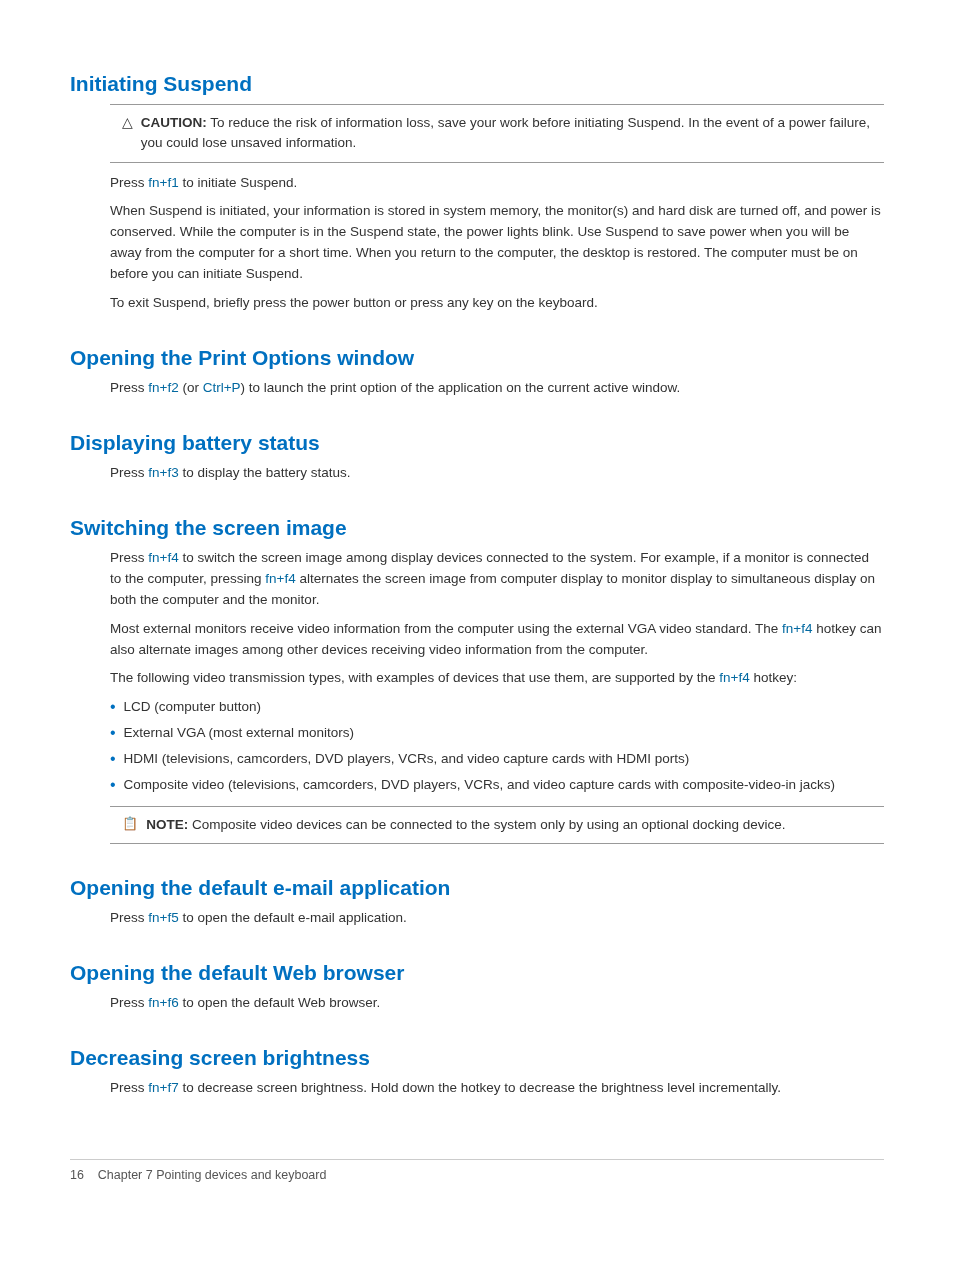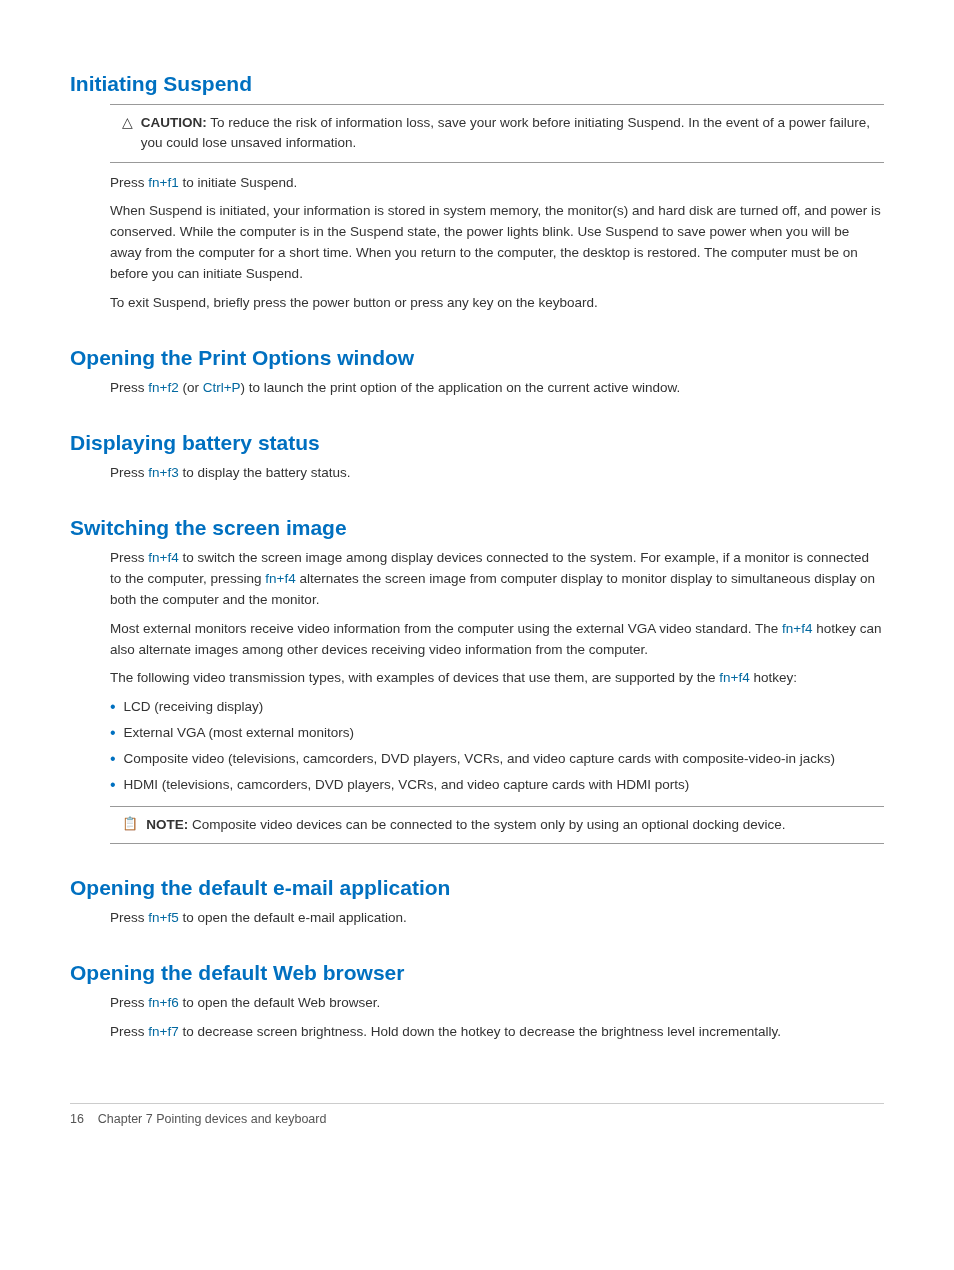--- a/index.html
+++ b/index.html
@@ -143,30 +143,30 @@
   </div>
 
   <div>
     <div class="section-title">Switching the screen image</div>
     <div class="section-body">
       <p>Press <a class="link">fn+f4</a> to switch the screen image among display devices connected to the system. For example, if a monitor is connected to the computer, pressing <a class="link">fn+f4</a> alternates the screen image from computer display to monitor display to simultaneous display on both the computer and the monitor.</p>
       <p>Most external monitors receive video information from the computer using the external VGA video standard. The <a class="link">fn+f4</a> hotkey can also alternate images among other devices receiving video information from the computer.</p>
       <p>The following video transmission types, with examples of devices that use them, are supported by the <a class="link">fn+f4</a> hotkey:</p>
       <ul class="bullet-list">
         <li>
-            <span>LCD (receiving display)</span>
+            <span>LCD (computer button)</span>
           </li>
         <li>
             <span>External VGA (most external monitors)</span>
           </li>
         <li>
+            <span>HDMI (televisions, camcorders, DVD players, VCRs, and video capture cards with HDMI ports)</span>
+          </li>
+        <li>
             <span>Composite video (televisions, camcorders, DVD players, VCRs, and video capture cards with composite-video-in jacks)</span>
-          </li>
-        <li>
-            <span>HDMI (televisions, camcorders, DVD players, VCRs, and video capture cards with HDMI ports)</span>
           </li>
       </ul>
       <div class="note-box">
         <span class="note-icon">📋</span>
         <span class="note-text">
           <span class="note-label">NOTE:</span>
           <span>  </span><span>Composite video devices can be connected to the system only by using an optional docking device.</span>
         </span>
       </div>
     </div>
@@ -180,20 +180,21 @@
   </div>
 
   <div>
     <div class="section-title">Opening the default Web browser</div>
     <div class="section-body">
       <p>Press <a class="link">fn+f6</a> to open the default Web browser.</p>
     </div>
   </div>
 
   <div>
+    <div class="section-title">Decreasing screen brightness</div>
     <div class="section-body">
       <p>Press <a class="link">fn+f7</a> to decrease screen brightness. Hold down the hotkey to decrease the brightness level incrementally.</p>
     </div>
   </div>
 
   <div class="footer">
     <span>16</span>&nbsp;&nbsp;&nbsp;&nbsp;<span>Chapter 7   Pointing devices and keyboard</span>
   </div>
 
 </div>

